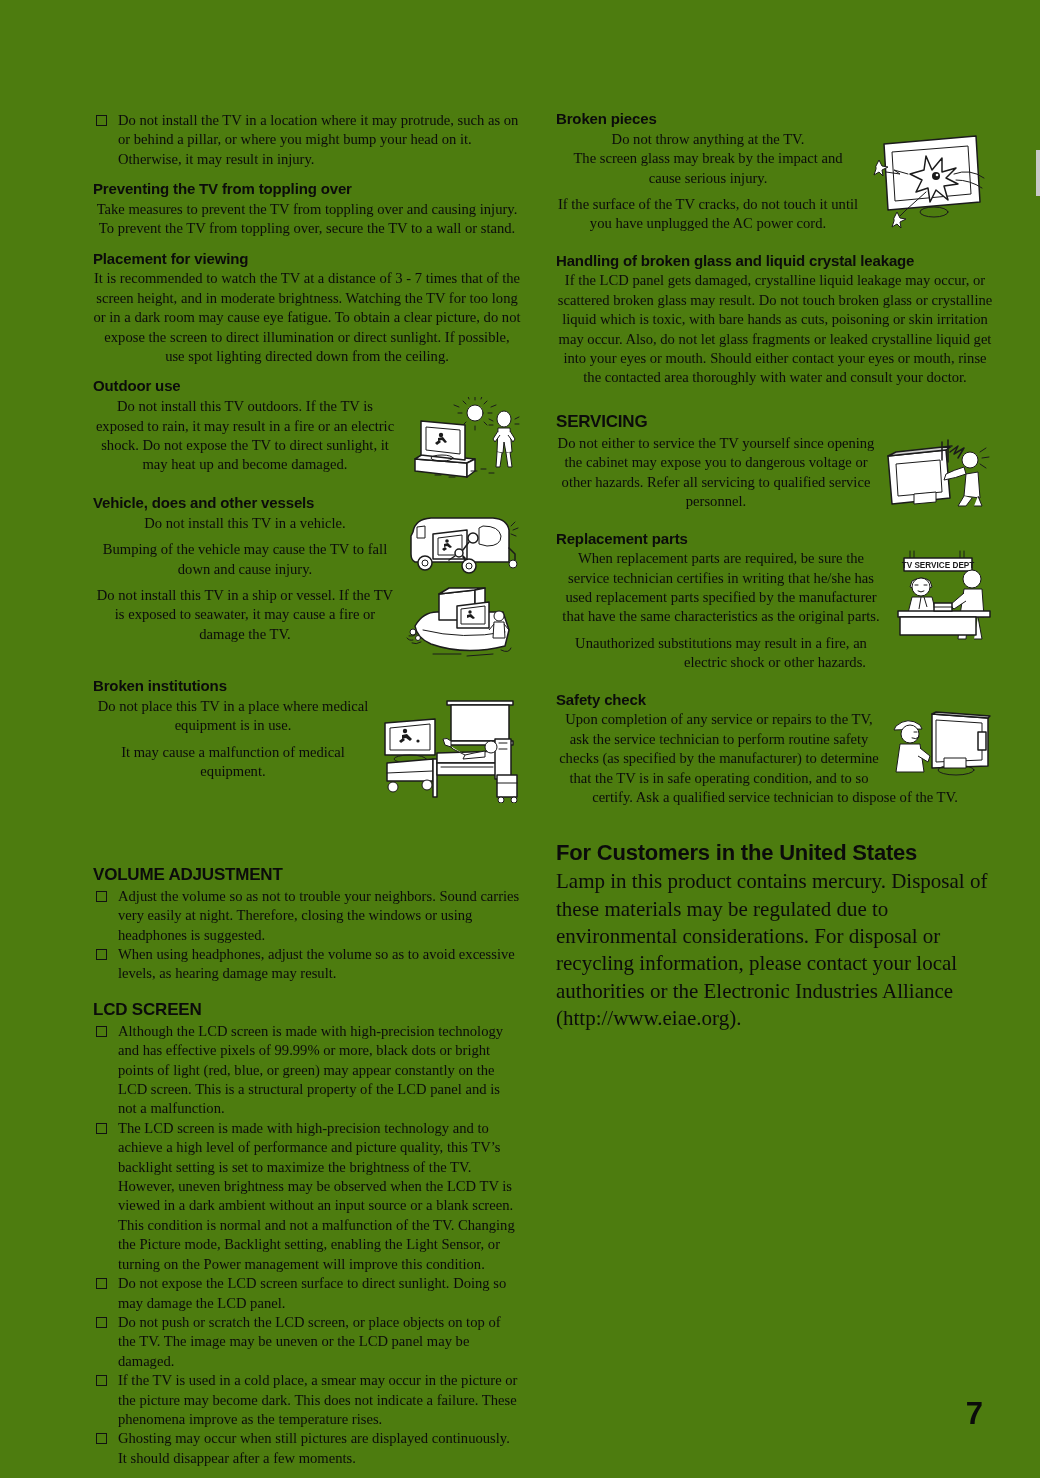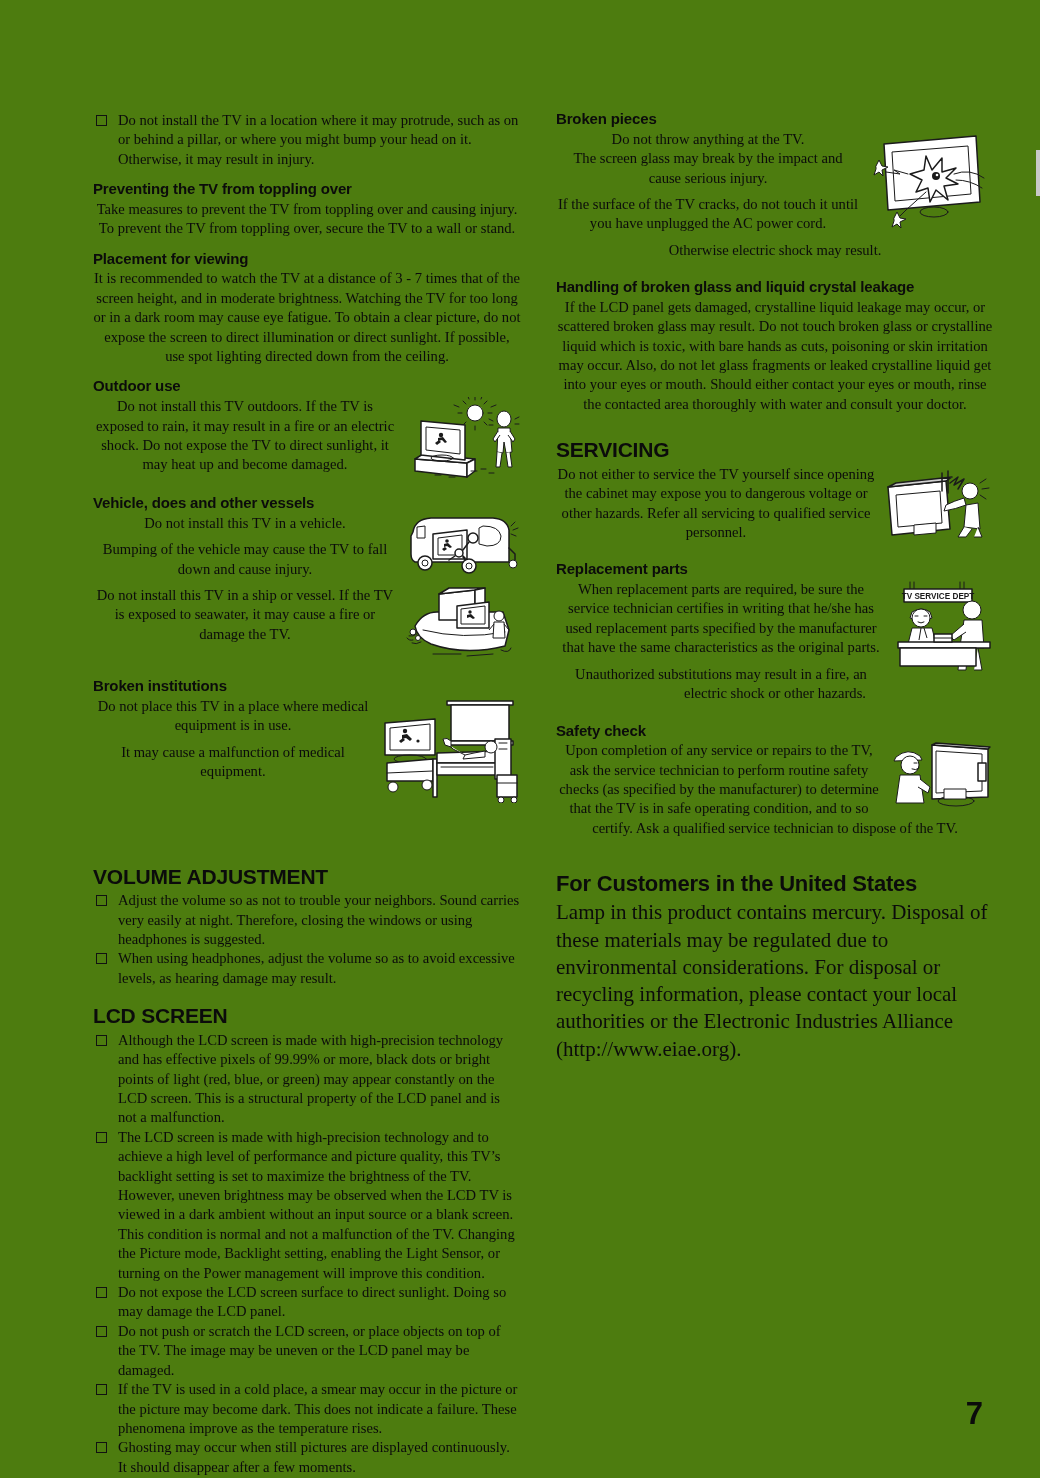--- a/index.html
+++ b/index.html
@@ -32,21 +32,21 @@
     position: absolute;
     top: 110px;
   }
   .col-left  { left: 93px;  width: 428px; }
   .col-right { left: 556px; width: 438px; }
 
   
   h2.sec {
     font-family: "Liberation Sans", sans-serif;
     font-weight: bold;
-    font-size: 21px;
+    font-size: 17px;
     line-height: 1.12;
     margin: 13px 0 3px 0;
     letter-spacing: -0.2px;
   }
   h3.sub {
     font-family: "Liberation Sans", sans-serif;
     font-weight: bold;
     font-size: 15px;
     line-height: 1.18;
     margin: 11px 0 2px 0;
@@ -377,21 +377,20 @@
 
           <g class="ln-thin">
             <path d="M8 36 l3 -6 l3 6 l6 1 l-6 3 l1 6 l-4 -4 l-5 3 l2 -6 z" fill="#fff"></path>
             <path d="M26 88 l3 -6 l3 6 l6 1 l-6 3 l1 6 l-4 -4 l-5 3 l2 -6 z" fill="#fff"></path>
           </g>
         </svg>
       </div>
       <p class="body" style="white-space:pre-line;">Do not throw anything at the TV.
 The screen glass may break by the impact and cause serious injury.</p>
       <p class="body">If the surface of the TV cracks, do not touch it until you have unplugged the AC power cord.</p>
-      <p class="body">Otherwise electric shock may result.</p>
     </div>
 
     <h3 class="sub">Handling of broken glass and liquid crystal leakage</h3>
     <p class="body">If the LCD panel gets damaged, crystalline liquid leakage may occur, or scattered broken glass may result. Do not touch broken glass or crystalline liquid which is toxic, with bare hands as cuts, poisoning or skin irritation may occur. Also, do not let glass fragments or leaked crystalline liquid get into your eyes or mouth. Should either contact your eyes or mouth, rinse the contacted area thoroughly with water and consult your doctor.</p>
 
     <h2 class="sec" style="margin-top:24px;">SERVICING</h2>
     <div class="clearfix">
       <div class="fig">
         <svg width="110" height="76" viewBox="0 0 110 76">
 

